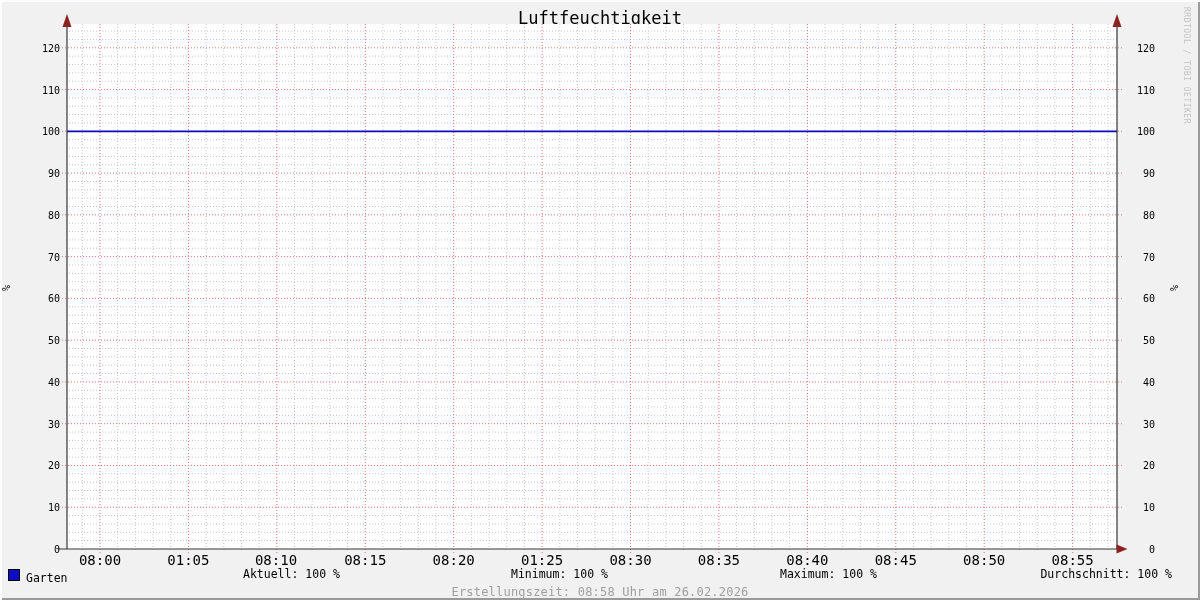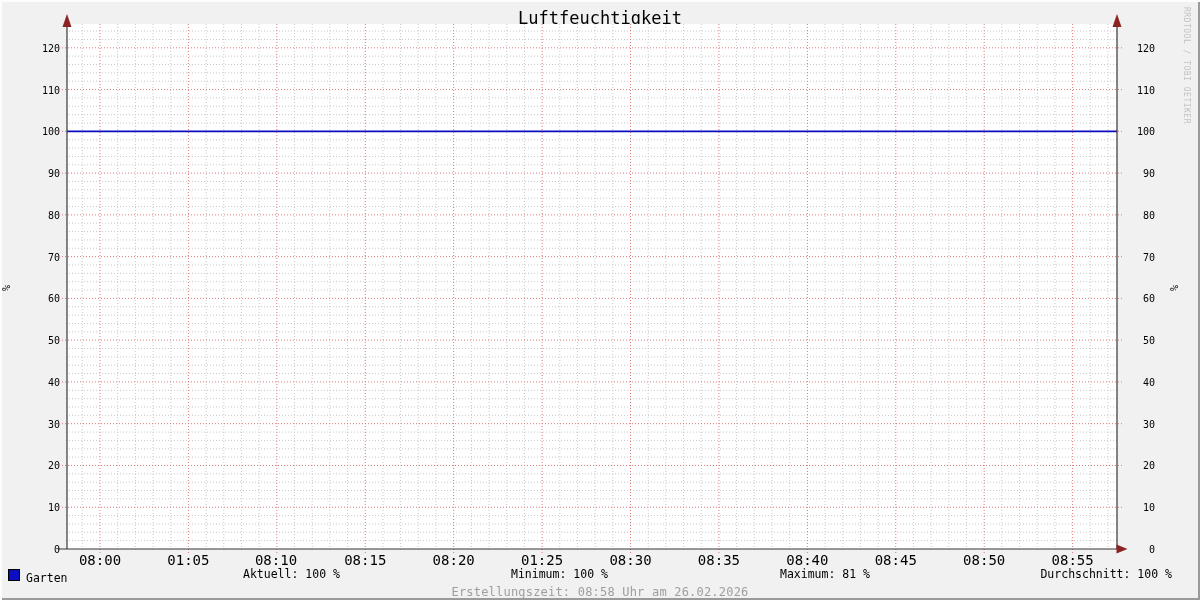--- a/index.html
+++ b/index.html
@@ -243,19 +243,19 @@
   <div class="unit-label unit-left">%</div>
   <div class="unit-label unit-right">%</div>
 
   <div class="watermark">RRDTOOL / TOBI OETIKER</div>
 
   <div class="legend-row">
     <span class="legend-swatch" id="legendSwatch" style="background: rgb(13, 13, 193);"></span>
     <span class="legend-name">Garten</span>
     <span class="stat-aktuell">Aktuell: 100 %</span>
     <span class="stat-minimum">Minimum: 100 %</span>
-    <span class="stat-maximum">Maximum: 81 %</span>
+    <span class="stat-maximum">Maximum: 100 %</span>
     <span class="stat-durchschnitt">Durchschnitt: 100 %</span>
   </div>
 
   <div class="footer-note">Erstellungszeit: 08:58 Uhr am 26.02.2026</div>
 
 </div>
 
 </body></html>

